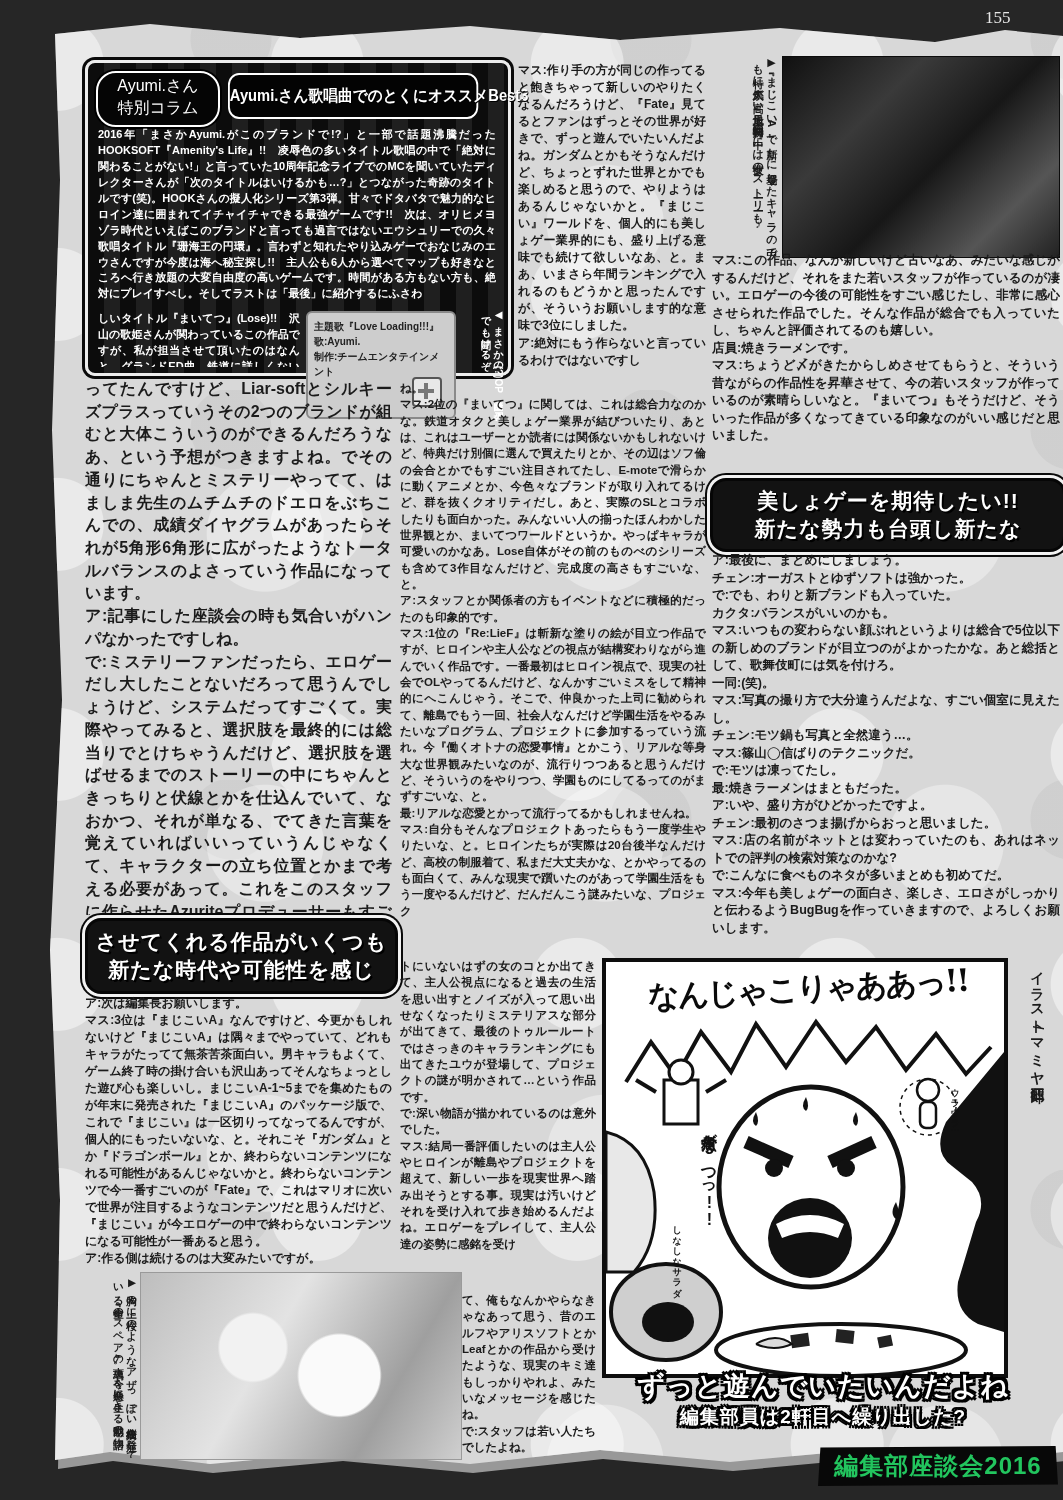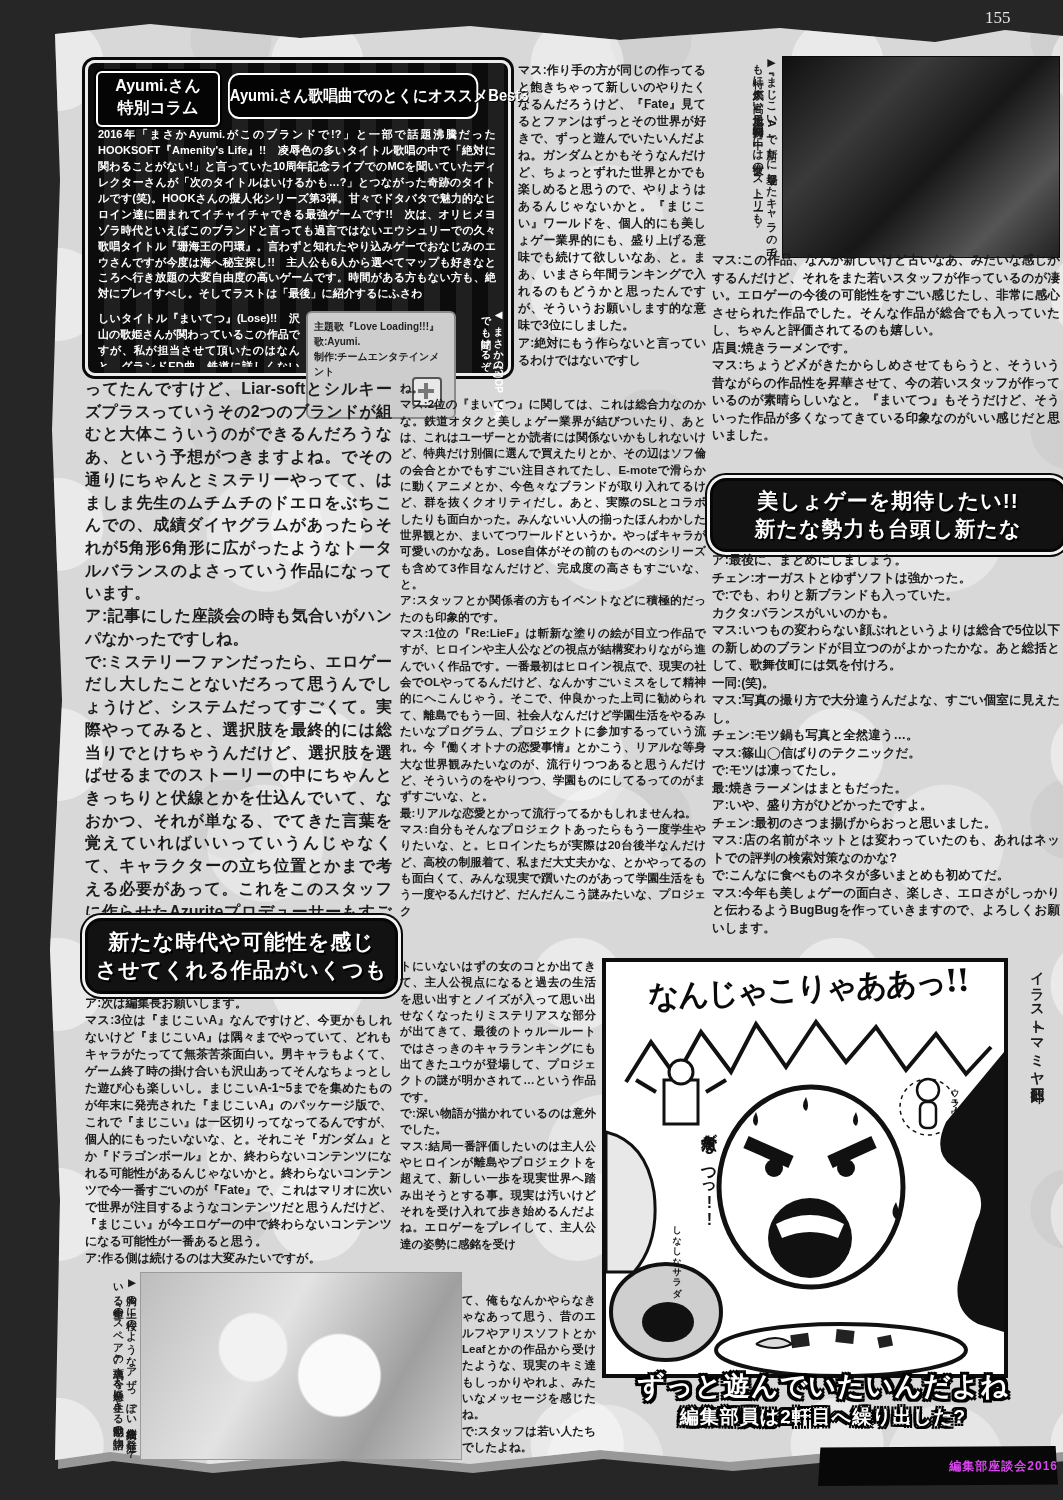--- a/index.html
+++ b/index.html
@@ -37,21 +37,21 @@
     overflow:hidden;line-height:1.25;
   }
   
   #ayumi-box{
     left:85px;top:60px;width:420px;height:310px;border-radius:10px;
     background:repeating-linear-gradient(90deg,#0c0c0c 0 16px,#1f1f1f 16px 32px);
     border:3px solid #ededed;box-shadow:0 0 0 3px #0a0a0a;
   }
   #ayumi-badge{
     left:8px;top:8px;width:120px;height:50px;background:#050505;border:2px solid #fff;
-    border-radius:6px;color:#fff;font-weight:bold;font-size:16px;text-align:center;
+    border-radius:20px;color:#fff;font-weight:normal;font-size:16px;text-align:center;
     line-height:1.4;padding-top:2px;box-shadow:0 0 0 2px #000;
   }
   #ayumi-title{
     left:140px;top:10px;width:268px;height:42px;background:#030303;border:2px solid #fff;
     border-radius:12px;color:#fff;font-weight:bold;font-size:16px;text-align:center;
     line-height:42px;white-space:nowrap;transform:scaleX(.92);transform-origin:left;
     text-shadow:1px 1px 0 #000;
   }
   .ayumi-body{color:#fff;font-size:11px;line-height:1.45;}
   #love-art{
@@ -104,22 +104,22 @@
     left:586px;top:1368px;width:474px;text-align:center;color:#fff;font-weight:900;z-index:3;
   }
   #banner div{
     white-space:nowrap;
     text-shadow:-3px -3px 0 #000,3px -3px 0 #000,-3px 3px 0 #000,3px 3px 0 #000,
                  0 -3px 0 #000,0 3px 0 #000,-3px 0 0 #000,3px 0 0 #000;
   }
   #banner .l1{font-size:27px;letter-spacing:1px;}
   #banner .l2{font-size:19px;letter-spacing:1px;}
   #footer-tag{
-    left:818px;top:1446px;width:240px;height:40px;background:#080808;color:#d946ef;z-index:3;
-    font-weight:bold;font-size:12px;text-align:right;line-height:40px;letter-spacing:1px;
+    left:818px;top:1446px;width:240px;height:40px;background:#080808;color:#22c55e;z-index:3;
+    font-weight:bold;font-size:24px;text-align:center;line-height:40px;letter-spacing:1px;
     clip-path:polygon(1% 4%,99% 0,100% 96%,0 100%);
   }
   #page-num{left:985px;top:8px;color:#e6e6e6;font-size:17px;z-index:3;
     font-family:"Liberation Serif","DejaVu Serif",serif;}
 </style>
 </head>
 <body>
 
 <div id="paper-back" class="abs"></div>
 <div id="paper" class="abs"></div>
@@ -145,22 +145,22 @@
 
 <div class="abs content txt" style="left:85px;top:378px;width:307px;height:537px;font-size:16px;">ってたんですけど、Liar-softとシルキーズプラスっていうその2つのブランドが組むと大体こういうのができるんだろうなあ、という予想がつきますよね。でその通りにちゃんとミステリーやってて、はましま先生のムチムチのドエロをぶちこんでの、成績ダイヤグラムがあったらそれが5角形6角形に広がったようなトータルバランスのよさっていう作品になっています。
 ア:記事にした座談会の時も気合いがハンパなかったですしね。
 で:ミステリーファンだったら、エロゲーだし大したことないだろって思うんでしょうけど、システムだってすごくて。実際やってみると、選択肢を最終的には総当りでとけちゃうんだけど、選択肢を選ばせるまでのストーリーの中にちゃんときっちりと伏線とかを仕込んでいて、なおかつ、それが単なる、でてきた言葉を覚えていればいいっていうんじゃなくて、キャラクターの立ち位置とかまで考える必要があって。これをこのスタッフに作らせたAzuriteプロデューサーもすごいな、と。
 マス:でっかいストーリーはあるの?
 で:冒頭で主人公と親しいヒロインが死んじゃう。その謎を追いつつ、色々な事件を解決していって、最終的にそのヒロインの死の謎が解けるようになっている、一連の繋がっているシナリオが本筋になってます。
 マス:Liar-softらしいシナリオなんだ。
 で:やっぱりLiar-softはすごいと思いましたね。はましまさんの絵が普通にエロやってるだけでもぐっとくる絵なのでそれ目当てで買っても外れはないです。</div>
 
 <div class="abs content sec-header" style="left:85px;top:918px;width:307px;height:70px;">
+  <span>させてくれる作品がいくつも</span>
   <span>新たな時代や可能性を感じ</span>
-  <span>させてくれる作品がいくつも</span>
 </div>
 
 <div class="abs content txt" style="left:85px;top:995px;width:307px;height:272px;font-size:12px;">ア:次は編集長お願いします。
 マス:3位は『まじこいA』なんですけど、今更かもしれないけど『まじこいA』は隅々までやっていて、どれもキャラがたってて無茶苦茶面白い。男キャラもよくて、ゲーム終了時の掛け合いも沢山あってそんなちょっとした遊び心も楽しいし。まじこいA-1~5までを集めたものが年末に発売された『まじこいA』のパッケージ版で、これで『まじこい』は一区切りってなってるんですが、個人的にもったいないな、と。それこそ『ガンダム』とか『ドラゴンボール』とか、終わらないコンテンツになれる可能性があるんじゃないかと。終わらないコンテンツで今一番すごいのが『Fate』で、これはマリオに次いで世界が注目するようなコンテンツだと思うんだけど、『まじこい』が今エロゲーの中で終わらないコンテンツになる可能性が一番あると思う。
 ア:作る側は続けるのは大変みたいですが。</div>
 
 <div class="abs content vtext" style="left:90px;top:1276px;width:48px;height:182px;font-size:10.5px;">▶胸の上に桜のようなアザっぽい桜紋病を発症している『生命のスペア』の恵璃。今を懸命に生きる感動の物語</div>
 <div class="abs content photo-light" style="left:140px;top:1272px;width:320px;height:186px;"></div>
 
 <div class="abs content txt" style="left:518px;top:62px;width:188px;height:316px;font-size:12px;">マス:作り手の方が同じの作ってると飽きちゃって新しいのやりたくなるんだろうけど、『Fate』見てるとファンはずっとその世界が好きで、ずっと遊んでいたいんだよね。ガンダムとかもそうなんだけど、ちょっとずれた世界とかでも楽しめると思うので、やりようはあるんじゃないかと。『まじこい』ワールドを、個人的にも美しょゲー業界的にも、盛り上げる意味でも続けて欲しいなあ、と。まあ、いまさら年間ランキングで入れるのもどうかと思ったんですが、そういうお願いします的な意味で3位にしました。

